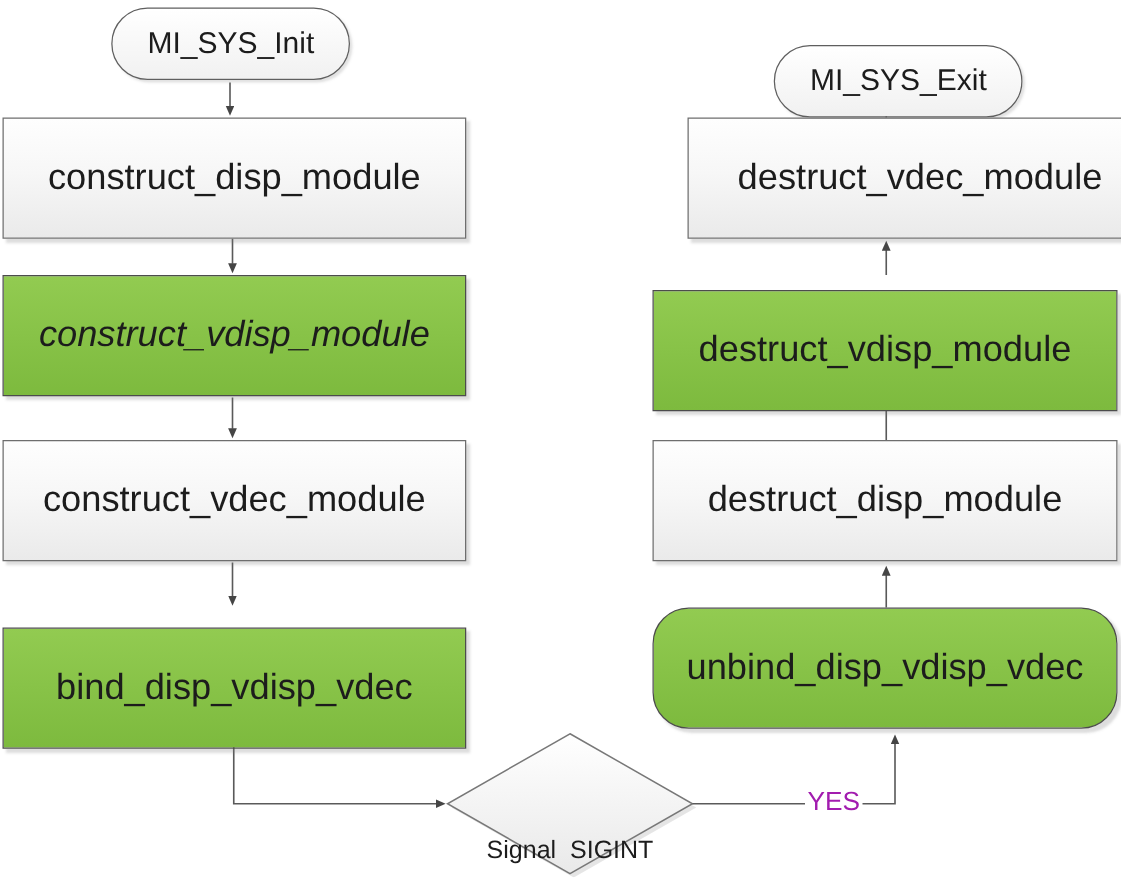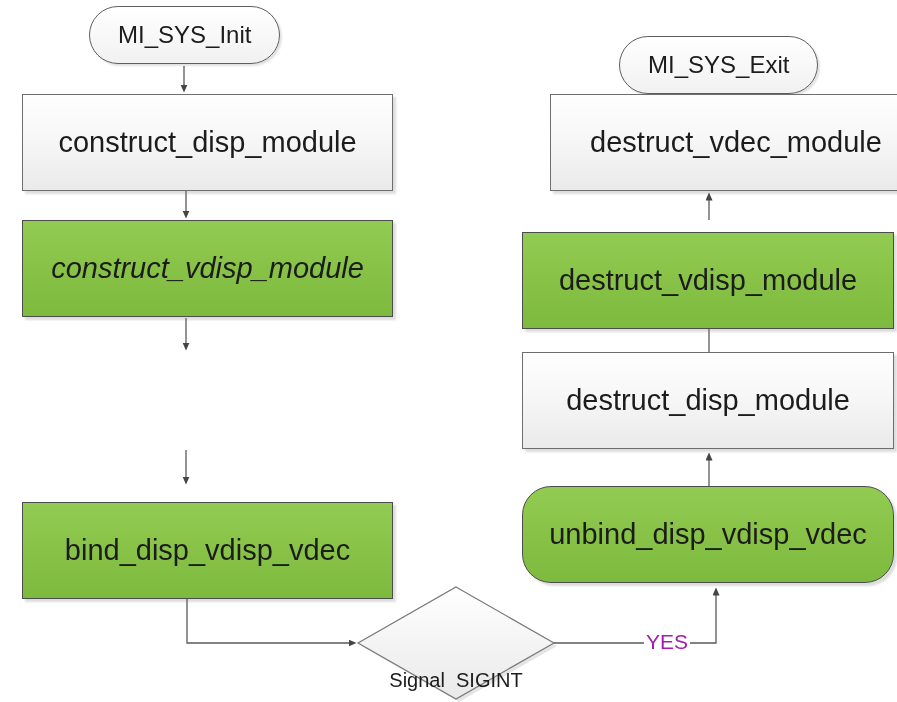--- a/index.html
+++ b/index.html
@@ -30,21 +30,21 @@
   }
   .terminator{
     height:58px;
     border:1px solid #5f5f5f;
     border-radius:29px;
     background:linear-gradient(180deg,#ffffff 0%,#f1f1f1 100%);
     font-size:24px;
     box-shadow:2px 2px 2px rgba(120,120,120,0.22);
     padding:0 28px;
   }
-  .col-left{left:2px;margin-left:20px;}
+  .col-left{left:2px;}
   .col-right{left:522px;width:372px;}
   #arrows{position:absolute;left:0;top:0;pointer-events:none;}
   .decision-label{
     position:absolute;
     left:366px;top:613px;width:180px;
     font-size:20px;line-height:27px;
     color:#1c1c1c;text-align:center;
     white-space:pre;
   }
   .edge-label{
@@ -92,20 +92,21 @@
   </svg>
 
   <div class="node terminator" style="left:89px;top:6px;">MI_SYS_Init</div>
 
   <div class="node terminator" style="left:619px;top:7px;margin-top:29px;">MI_SYS_Exit</div>
 
   <div class="node process col-left" style="top:94px;">construct_disp_module</div>
 
   <div class="node process green col-left" style="top:220px;font-style:italic;">construct_vdisp_module</div>
 
+  <div class="node process col-left" style="top:352px;">construct_vdec_module</div>
 
   <div class="node process green col-left" style="top:502px;">bind_disp_vdisp_vdec</div>
 
   <div class="node process col-right" style="top:94px;margin-left:28px;">destruct_vdec_module</div>
 
   <div class="node process green col-right" style="top:232px;">destruct_vdisp_module</div>
 
   <div class="node process col-right" style="top:352px;">destruct_disp_module</div>
 
   <div class="node process green col-right" style="top:486px;border-radius:29px;">unbind_disp_vdisp_vdec</div>

